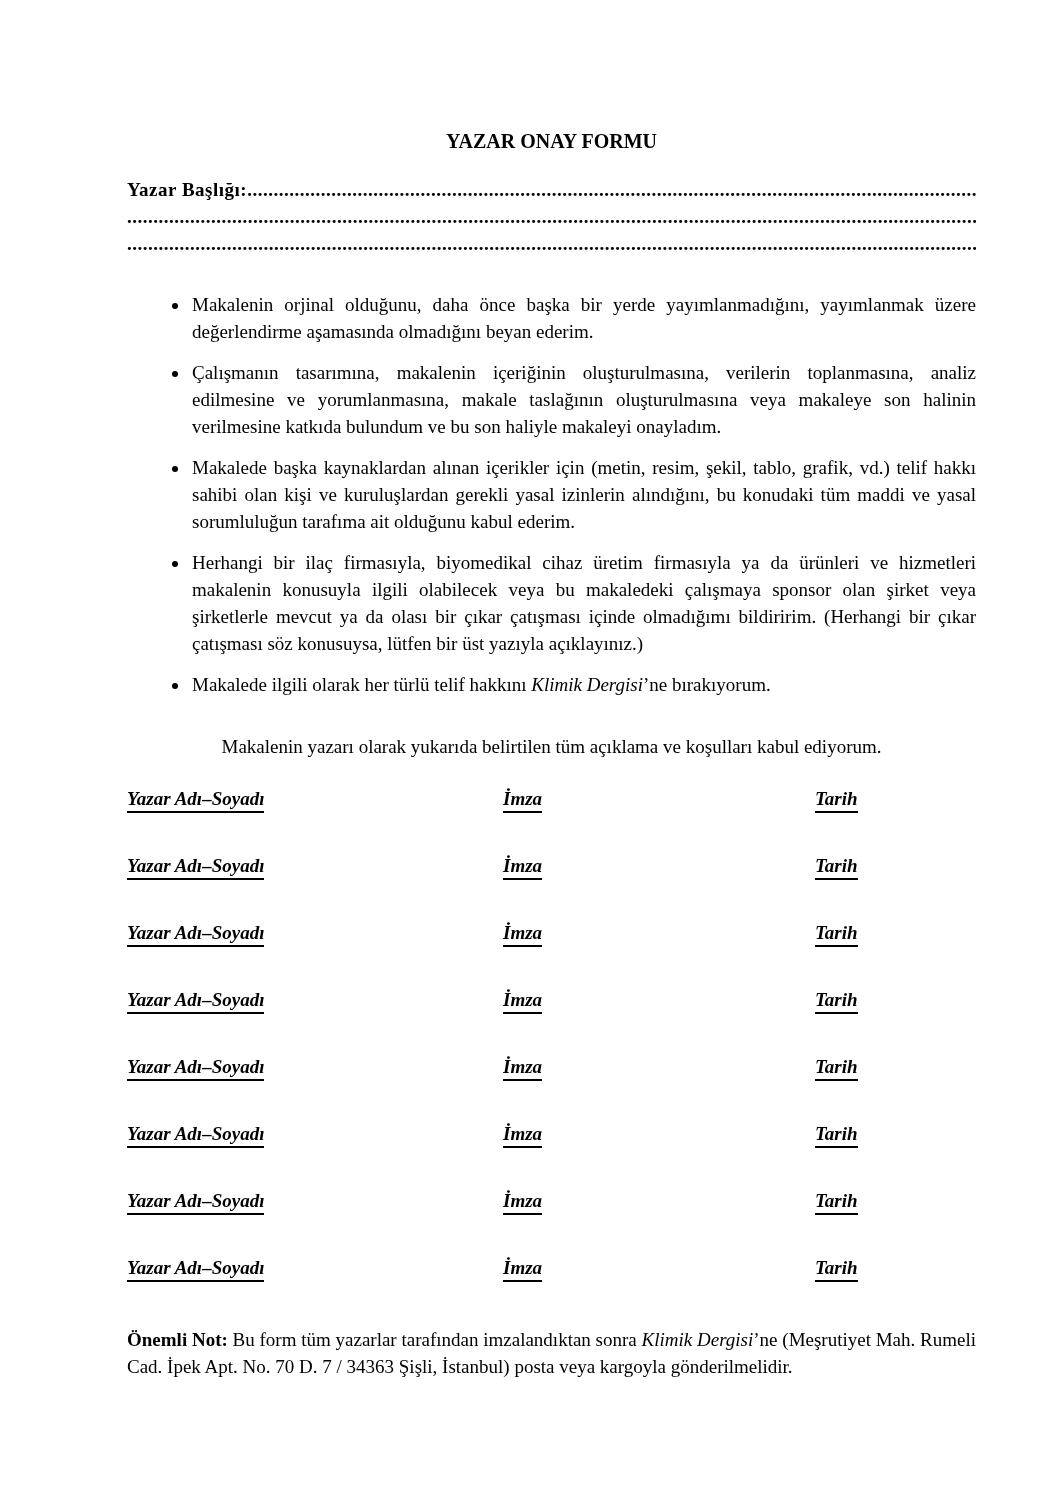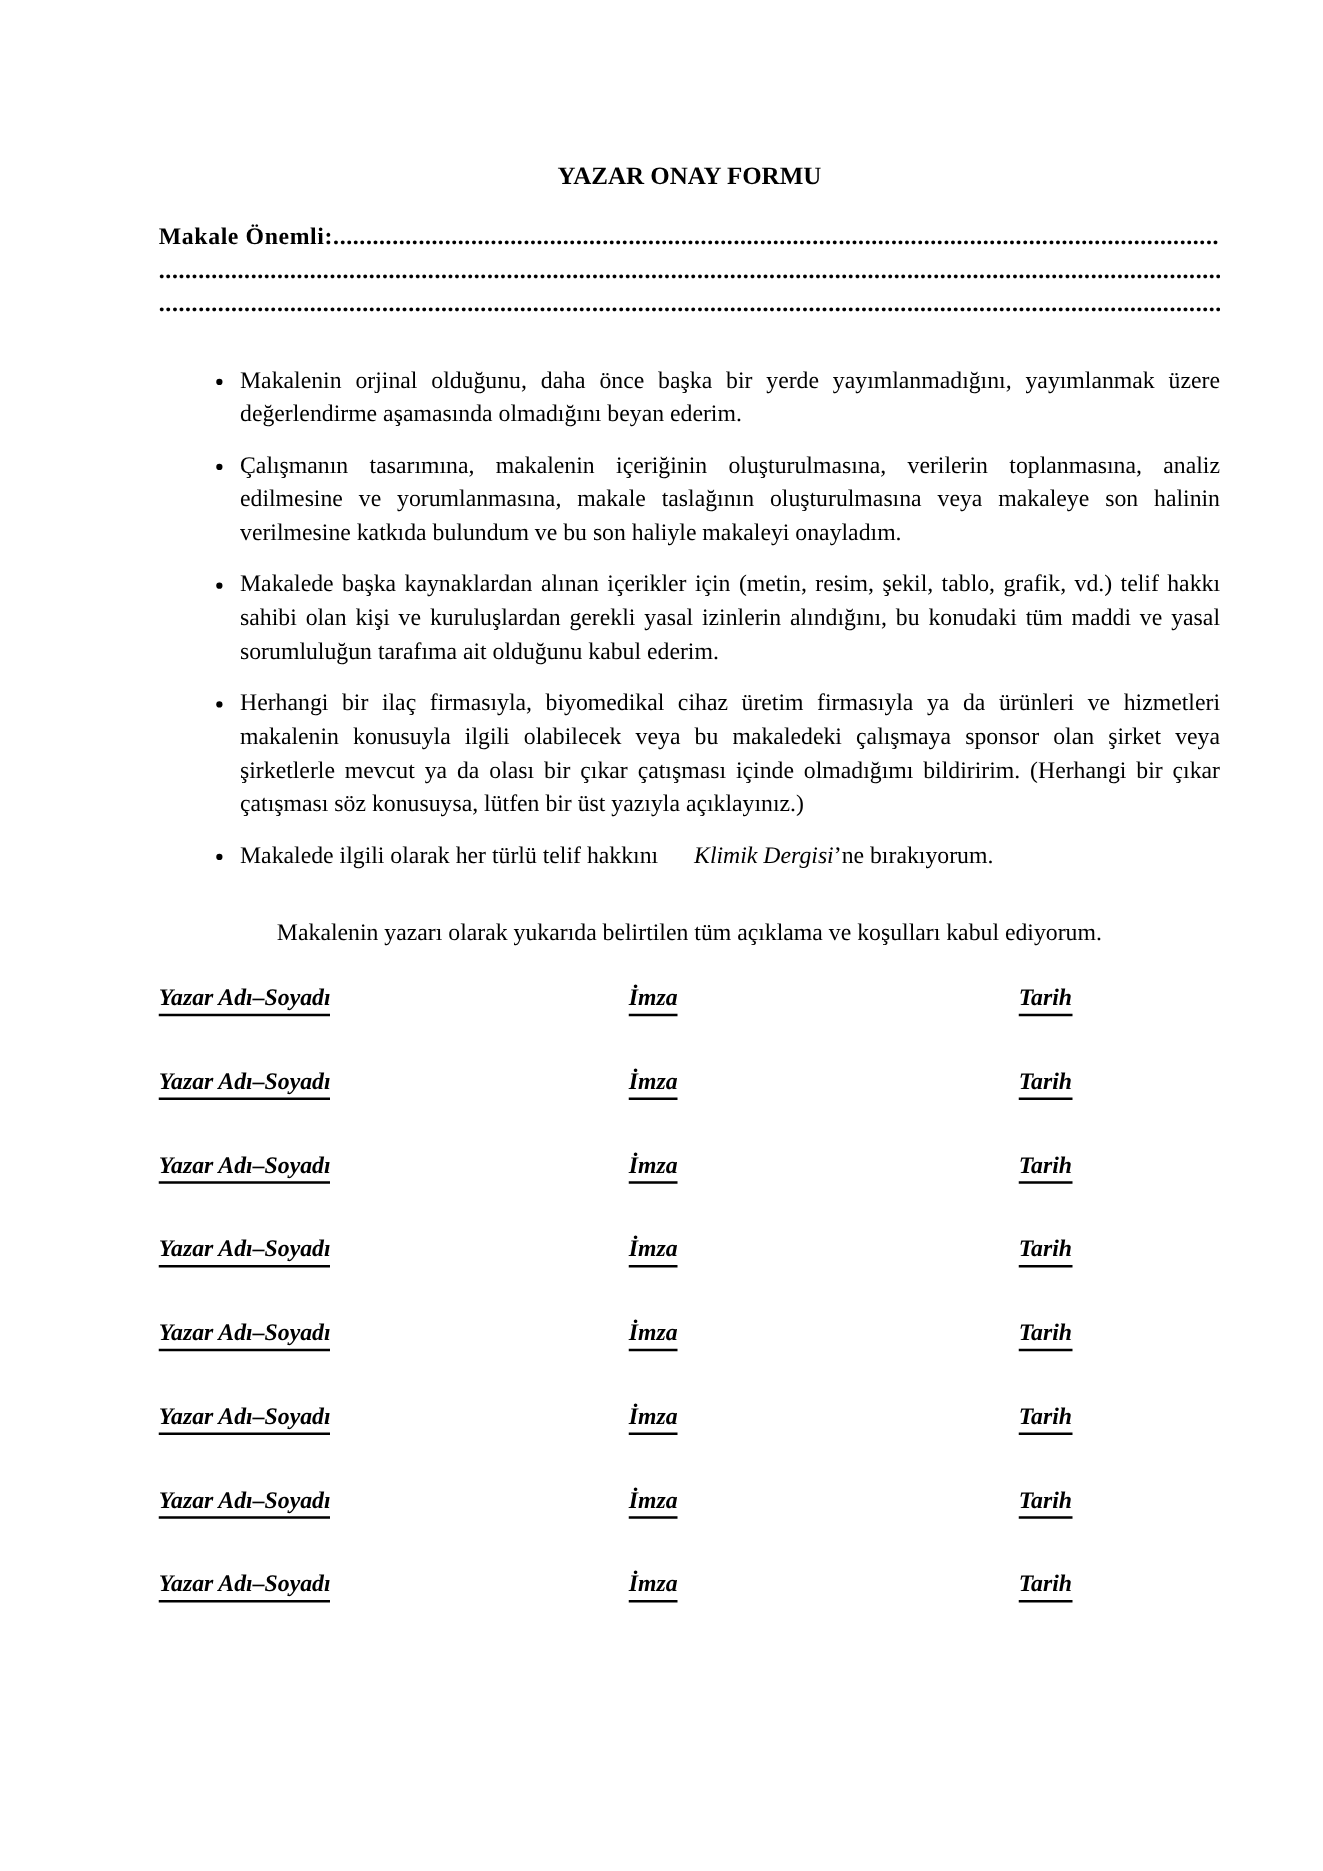--- a/index.html
+++ b/index.html
@@ -70,31 +70,31 @@
     border-bottom: 2px solid #000;
   }
   .sig-cell.name  { left: 0; }
   .sig-cell.imza  { left: 376px; }
   .sig-cell.tarih { left: 688px; }
   .note {
     margin: 4px 0 0 0;
     text-align: justify;
   }
   .bold { font-weight: bold; }
-  .italic { font-style: italic; margin-left: 24px; }
+  .italic { font-style: italic; }
 </style>
 </head>
 <body>
 
 <div class="page">
 
   <h1 class="form-title">YAZAR ONAY FORMU</h1>
 
   <div class="title-field">
-    <p class="dots-line"><span class="bold">Makale Önemli:</span><span>............................................................................................................................................................</span></p>
+    <p class="dots-line"><span class="bold">Yazar Başlığı:</span><span>............................................................................................................................................................</span></p>
     <p class="dots-line">.........................................................................................................................................................................................</p>
     <p class="dots-line">.........................................................................................................................................................................................</p>
   </div>
 
   <ul class="bullets">
     <li><span>Makalenin orjinal olduğunu, daha önce başka bir yerde yayımlanmadığını, yayımlanmak üzere değerlendirme aşamasında olmadığını beyan ederim.</span></li>
     <li><span>Çalışmanın tasarımına, makalenin içeriğinin oluşturulmasına, verilerin toplanmasına, analiz edilmesine ve yorumlanmasına, makale taslağının oluşturulmasına veya makaleye son halinin verilmesine katkıda bulundum ve bu son haliyle makaleyi onayladım.</span></li>
     <li><span>Makalede başka kaynaklardan alınan içerikler için (metin, resim, şekil, tablo, grafik, vd.) telif hakkı sahibi olan kişi ve kuruluşlardan gerekli yasal izinlerin alındığını, bu konudaki tüm maddi ve yasal sorumluluğun tarafıma ait olduğunu kabul ederim.</span></li>
     <li><span>Herhangi bir ilaç firmasıyla, biyomedikal cihaz üretim firmasıyla ya da ürünleri ve hizmetleri makalenin konusuyla ilgili olabilecek veya bu makaledeki çalışmaya sponsor olan şirket veya şirketlerle mevcut ya da olası bir çıkar çatışması içinde olmadığımı bildiririm.  (Herhangi bir çıkar çatışması söz konusuysa, lütfen bir üst yazıyla açıklayınız.)</span></li>
     <li><span>Makalede ilgili olarak her türlü telif hakkını </span><span class="italic">Klimik Dergisi</span><span>’ne bırakıyorum.</span></li>
@@ -138,14 +138,15 @@
       <span class="sig-cell imza">İmza</span>
       <span class="sig-cell tarih">Tarih</span>
     </div>
       <div class="sig-row">
       <span class="sig-cell name">Yazar Adı–Soyadı</span>
       <span class="sig-cell imza">İmza</span>
       <span class="sig-cell tarih">Tarih</span>
     </div>
     </div>
 
+  <p class="note"><span class="bold">Önemli Not:</span><span> Bu form tüm yazarlar tarafından imzalandıktan sonra </span><span class="italic">Klimik Dergisi</span><span>’ne (Meşrutiyet Mah. Rumeli Cad. İpek Apt. No. 70 D. 7 / 34363 Şişli, İstanbul) posta veya kargoyla gönderilmelidir.</span></p>
 
 </div>
 
 </body></html>

